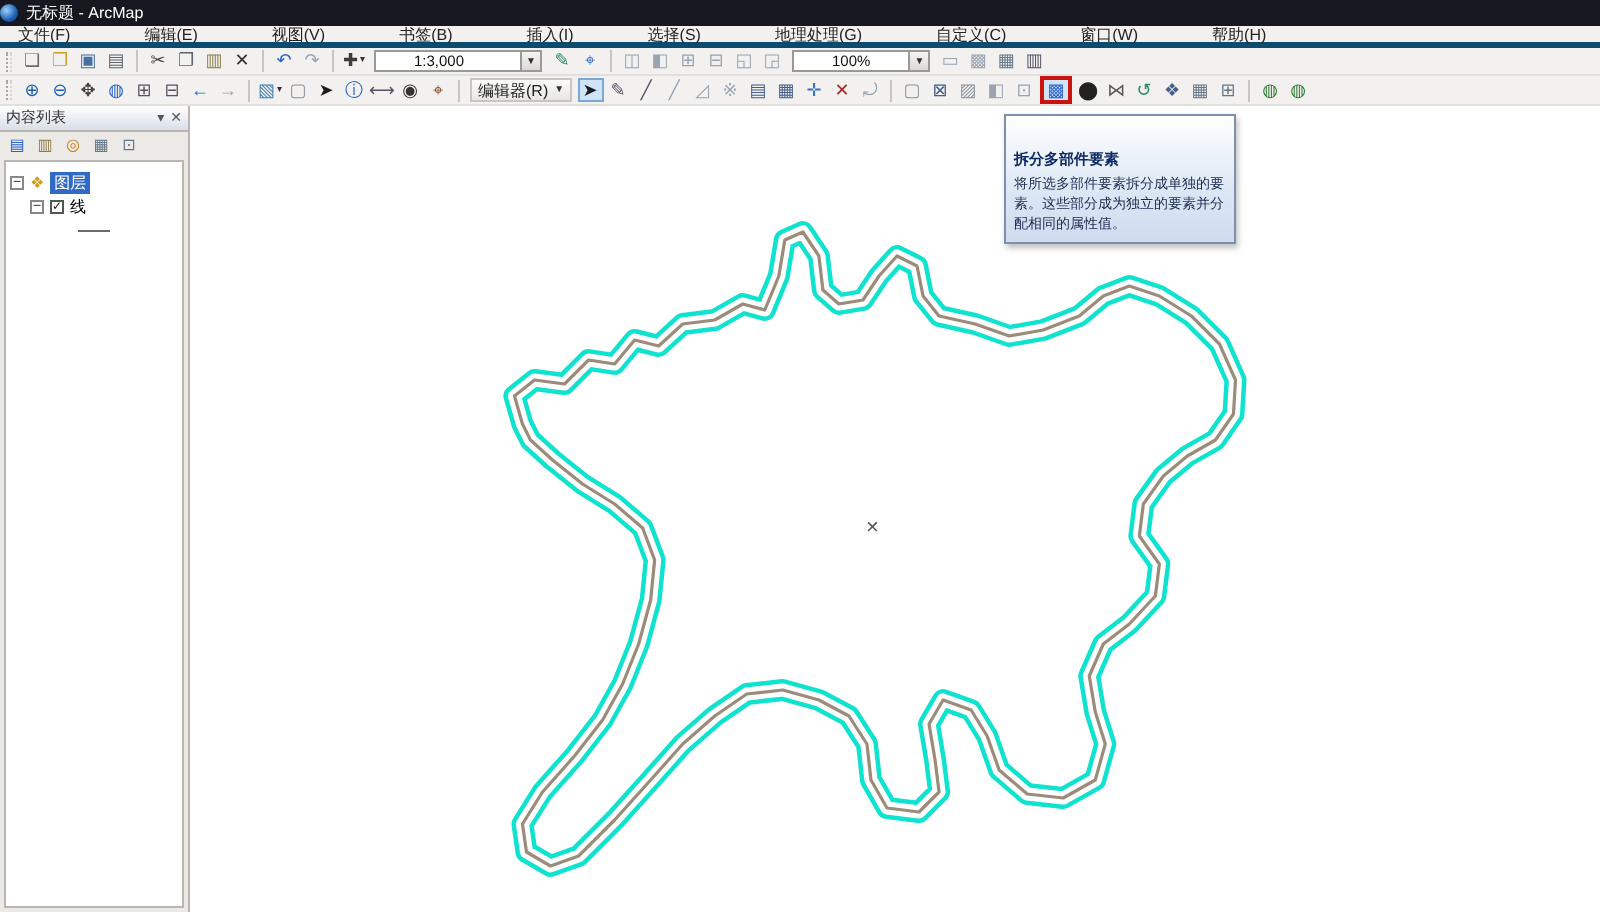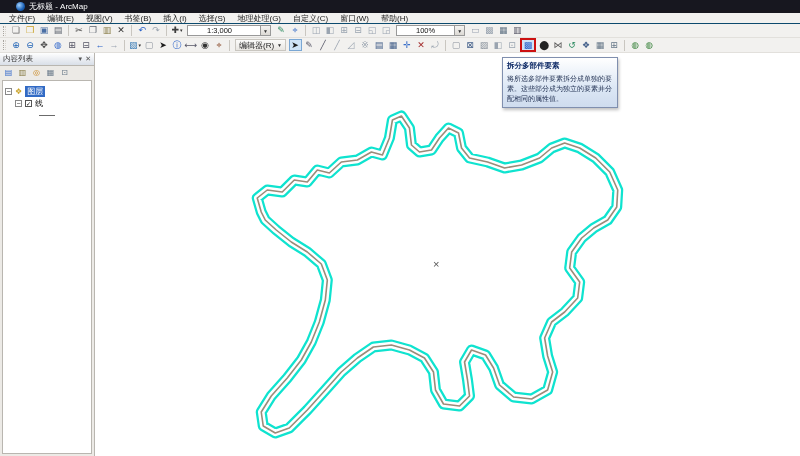--- a/index.html
+++ b/index.html
@@ -1,24 +1,24 @@
 <!DOCTYPE html>
 <html><head>
 <meta charset="utf-8">
 <style>
   * { box-sizing: border-box; margin: 0; padding: 0; }
   html,body { width:800px; height:456px; overflow:hidden; }
   body { font-family:"Liberation Sans","DejaVu Sans",sans-serif; font-size:8px; background:#fff; position:relative; }
 
   
-  .titlebar { height:13px; background:#17171f; color:#fff; display:flex; align-items:center; gap:4px; padding-left:16px; font-size:8px; }
+  .titlebar { height:13px; background:#17171f; color:#fff; display:flex; align-items:center; gap:4px; padding-left:0; font-size:8px; }
   .globe { width:9px; height:9px; border-radius:50%; background:radial-gradient(circle at 35% 35%, #9fd1ff, #1a5fb4 60%, #0c3d7a); flex:0 0 auto; }
 
   
-  .menubar { height:11px; background:#f2f1ef; display:flex; align-items:center; color:#222; border-bottom:1px solid #0c4a6e; padding-left:3px; }
+  .menubar { height:11px; background:#f2f1ef; display:flex; align-items:center; color:#222; border-bottom:3px solid #0c4a6e; padding-left:3px;gap:25px; }
   .menu-item { padding:0 6px; cursor:default; }
 
   
   .tb { height:14px; background:#f2f1ef; display:flex; align-items:center; border-bottom:1px solid #e2e0dc; padding-left:2px; }
   .tb2 { height:15px; }
   .grip { width:3px; height:10px; border-left:1px dotted #a8a49e; border-right:1px dotted #d8d4ce; margin:0 3px 0 1px; }
   .tbi { width:13px; height:12px; display:inline-flex; align-items:center; justify-content:center; font-size:9px; line-height:1; margin:0 .5px; color:#444; cursor:default; }
   .tbi.pressed { background:#cfe4f7; border:1px solid #7aa7d4; }
   .tbi .arr { font-size:5px; margin-left:1px; color:#333; }
   .tb-sep { width:1px; height:11px; background:#c9c6c0; margin:0 3px; display:inline-block; }
@@ -48,21 +48,21 @@
   .symbol-line { width:16px; height:1px; background:#6b6b6b; }
 
   .map { flex:1; position:relative; background:#fff; overflow:hidden; }
   .map svg { position:absolute; inset:0; width:100%; height:100%; }
   .p-outer { fill:#ffffff; stroke-width:11; stroke-linejoin:round; stroke-linecap:round; }
   .p-gap   { fill:none; stroke:#ffffff; stroke-width:6.5; stroke-linejoin:round; stroke-linecap:round; }
   .p-core  { fill:none; stroke-width:1.6; stroke-linejoin:round; stroke-linecap:round; }
   .marker { position:absolute; left:338px; top:205px; font-size:11px; color:#555; }
 
   
-  .tooltip { position:absolute; left:502px; top:57px; width:116px; z-index:9; border:1px solid #808fae; background:linear-gradient(#ffffff,#dce7f5 60%,#cfdcee); box-shadow:1px 2px 3px rgba(0,0,0,.25); padding:3px 4px 4px 4px; color:#1d2c4e; }
+  .tooltip { position:absolute; left:502px; top:57px; width:116px; z-index:9; border:1px solid #808fae; background:linear-gradient(#ffffff,#dce7f5 60%,#cfdcee); box-shadow:1px 2px 3px rgba(0,0,0,.25); padding:17px 4px 4px 4px; color:#1d2c4e; }
   .tooltip-title { font-weight:bold; font-size:7.5px; color:#0e2a66; margin-bottom:3px; }
   .tooltip-body { font-size:7px; line-height:1.4; }
 </style>
 </head>
 <body>
 
 <div class="titlebar">
   <span class="globe"></span>
   <span>无标题 - ArcMap</span>
 </div>

